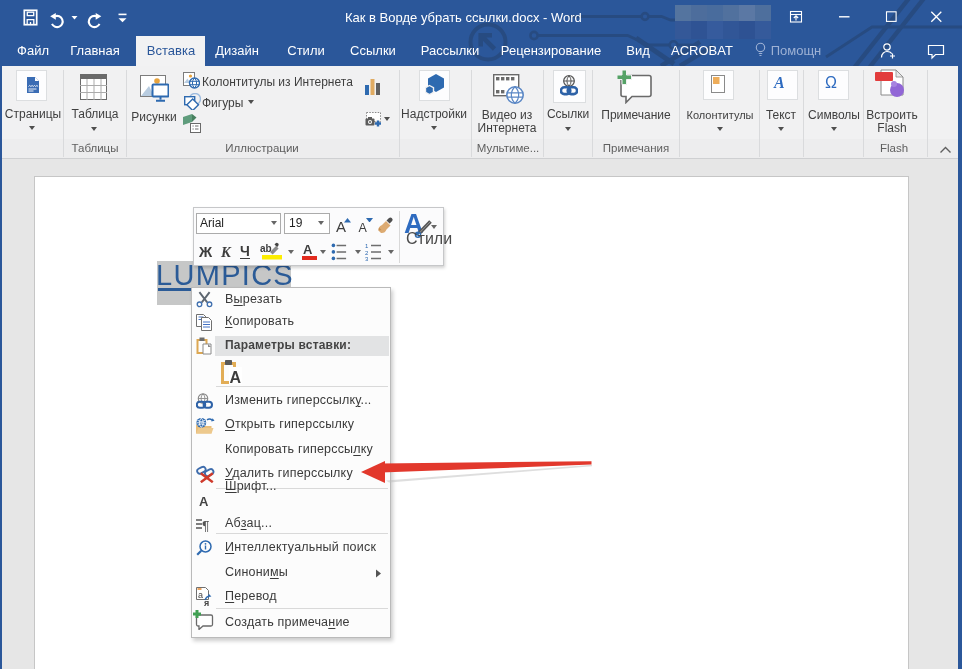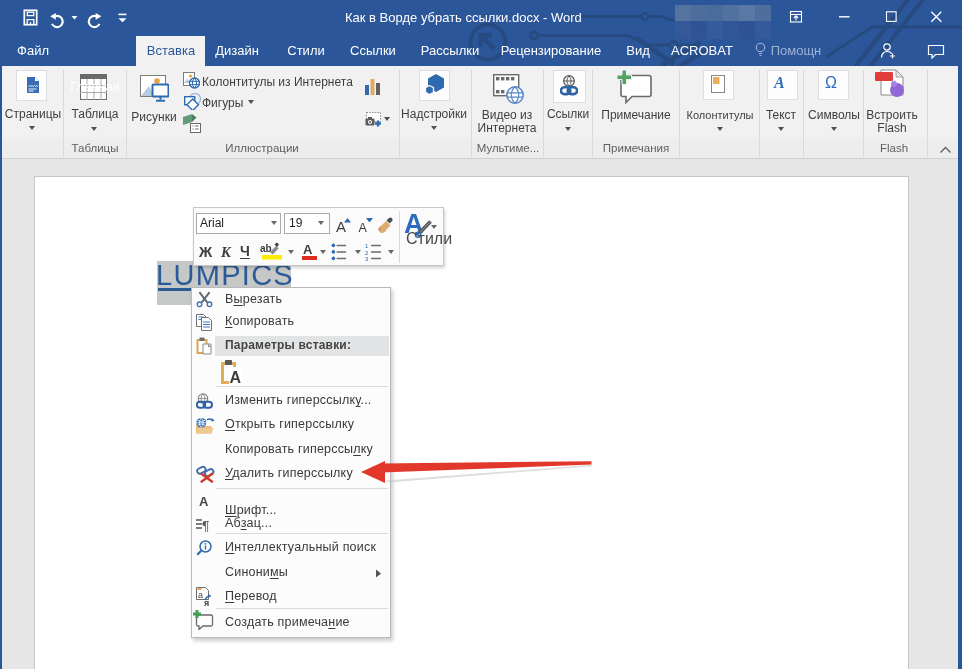--- a/index.html
+++ b/index.html
@@ -84,21 +84,21 @@
   <path d="M16,20.5 v-4 M13.8,18 l2.2,-2.2 2.2,2.2"></path>
   <path d="M59,16.8 h10.5" stroke-width="1.4"></path>
   <rect x="106.5" y="11.8" width="9.6" height="9.6"></rect>
   <path d="M151.3,11.8 l10,10 M161.3,11.8 l-10,10" stroke-width="1.3"></path>
  </g>
 </svg>
 
 <div class="abs" id="tabrow" style="left:0;top:36px;width:962px;height:30px;background:#2b579a;"></div>
 <div class="abs" style="left:136px;top:36px;width:69px;height:30px;background:#f2f2f3;z-index:2;"></div>
 <div class="tab" style="left:33px;">Файл</div>
-<div class="tab" style="left:95px;margin-top:36px;">Главная</div>
+<div class="tab" style="left:95px;">Главная</div>
 <div class="tab" style="left:171px;color:#2b579a;">Вставка</div>
 <div class="tab" style="left:237px;">Дизайн</div>
 <div class="tab" style="left:306px;">Стили</div>
 <div class="tab" style="left:373px;">Ссылки</div>
 <div class="tab" style="left:450px;">Рассылки</div>
 <div class="tab" style="left:551px;">Рецензирование</div>
 <div class="tab" style="left:638px;">Вид</div>
 <div class="tab" style="left:702px;">ACROBAT</div>
 <svg class="abs" style="left:754px;top:42px;z-index:2;" width="13" height="18" viewBox="0 0 13 18">
  <g stroke="#9db1d4" fill="none" stroke-width="1.1">
@@ -353,21 +353,21 @@
 <div class="abs" style="left:215px;top:336px;width:174px;height:20px;background:#e2e3e4;"></div>
 <div class="mi" style="top:299px;">В<u>ы</u>резать</div>
 <div class="mi" style="top:321px;"><u>К</u>опировать</div>
 <div class="mi" style="top:345px;font-weight:bold;font-size:12px;color:#444;">Параметры вставки:</div>
 <div class="msep" style="top:386px;"></div>
 <div class="mi" style="top:400px;">Изменить гиперссылк<u>у</u>...</div>
 <div class="mi" style="top:424px;"><u>О</u>ткрыть гиперссылку</div>
 <div class="mi" style="top:449px;">Копировать гиперссы<u>л</u>ку</div>
 <div class="mi" style="top:473px;"><u>У</u>далить гиперссылку</div>
 <div class="msep" style="top:488px;"></div>
-<div class="mi" style="top:510px;"><u>Ш</u>рифт...</div>
+<div class="mi" style="top:486px;"><u>Ш</u>рифт...</div>
 <div class="mi" style="top:523px;">Аб<u>з</u>ац...</div>
 <div class="msep" style="top:533px;"></div>
 <div class="mi" style="top:547px;"><u>И</u>нтеллектуальный поиск</div>
 <div class="mi" style="top:572px;">Синони<u>м</u>ы</div>
 <div class="mi" style="top:596px;"><u>П</u>еревод</div>
 <div class="msep" style="top:608px;"></div>
 <div class="mi" style="top:622px;">Создать примеча<u>н</u>ие</div>
 <svg class="abs" style="left:375px;top:569px;" width="7" height="9" viewBox="0 0 7 9">
     <polygon points="1,0.5 6,4.5 1,8.5" fill="#555"></polygon>
   </svg>

